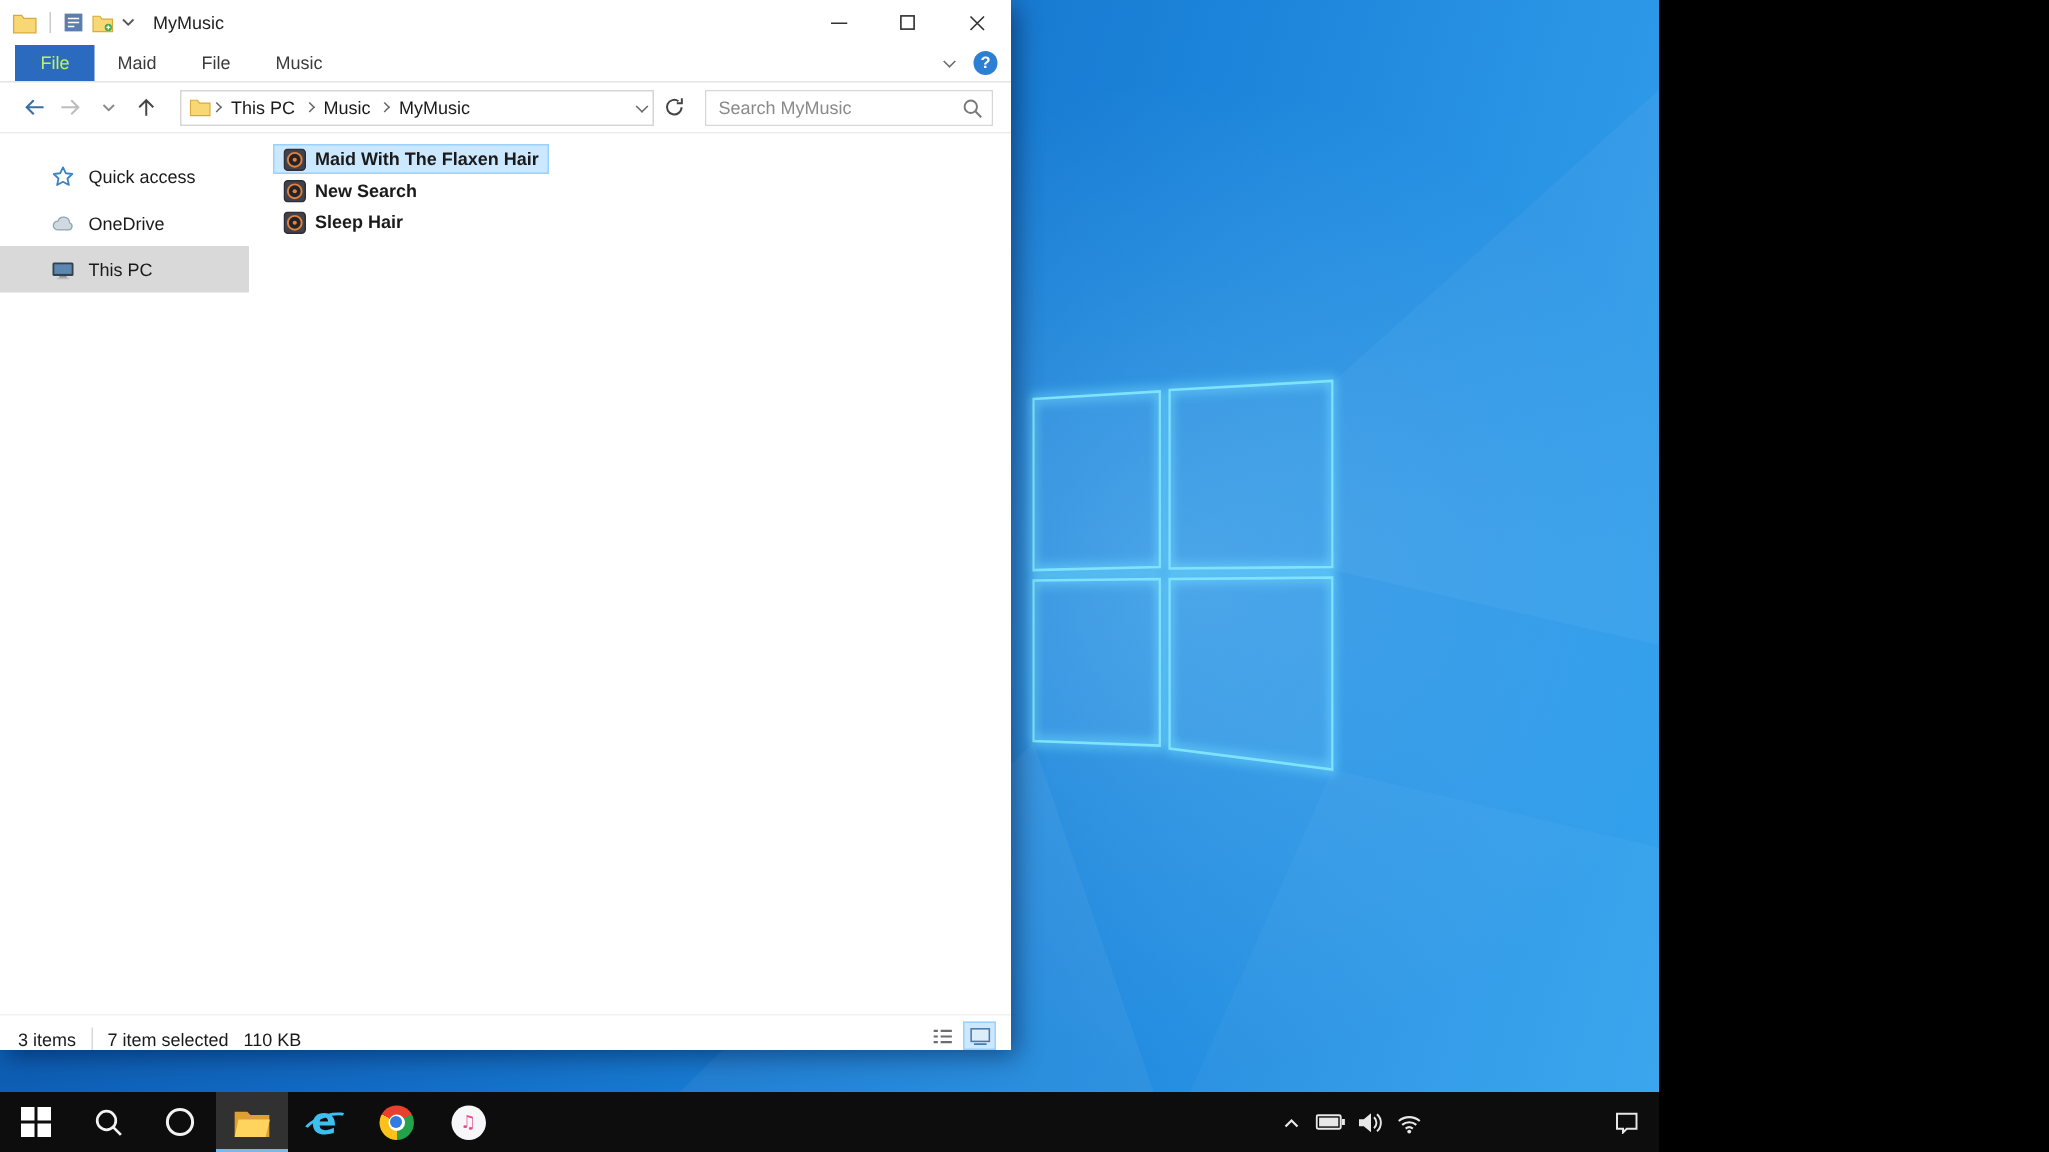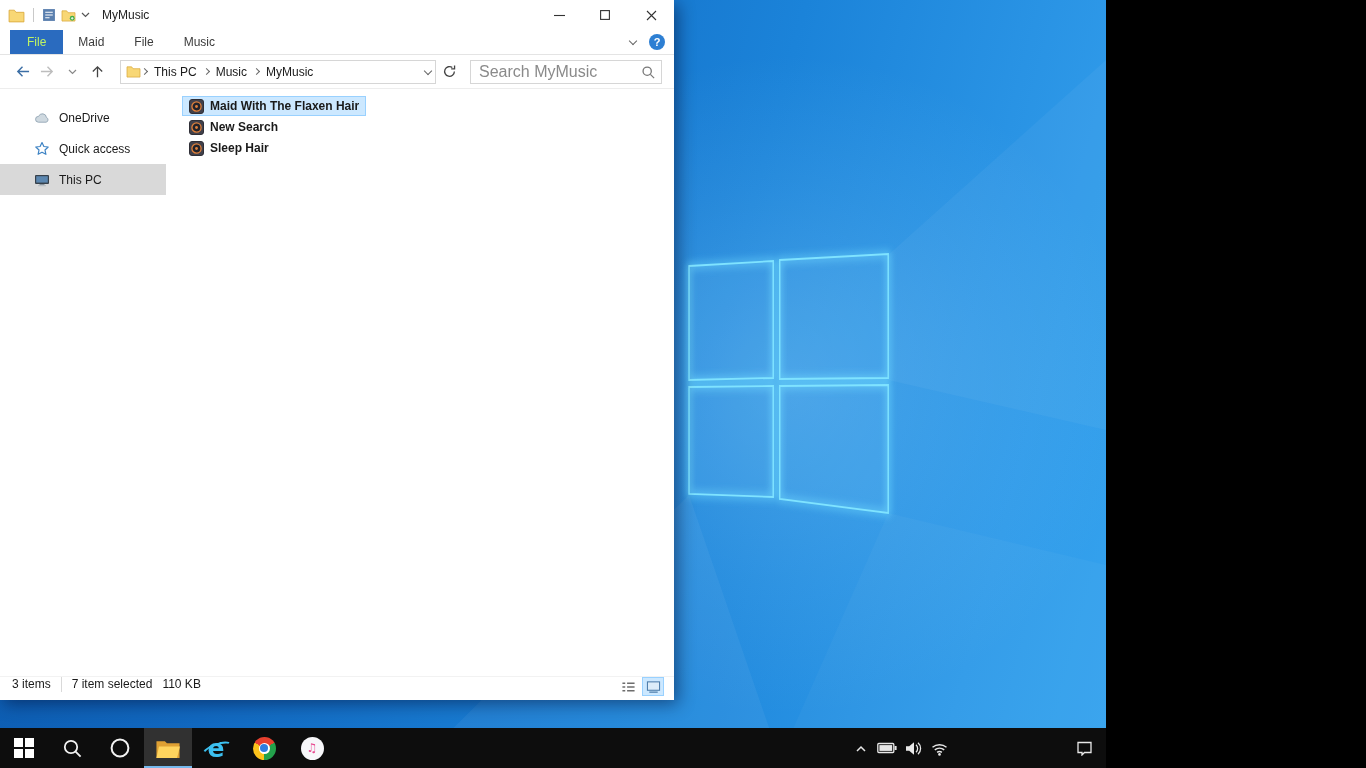--- a/index.html
+++ b/index.html
@@ -41,37 +41,37 @@
   .address-box { width:316px; height:24px; border:1px solid #d6d6d6; margin-left:10px;
                  display:flex; align-items:center; padding:0 4px 0 5px; }
   .crumb { padding:0 6px; white-space:nowrap; }
   .crumb-sep { width:5px; height:5px; border-top:1.3px solid #666; border-right:1.3px solid #666;
                transform:rotate(45deg); margin:0 1px; flex:0 0 auto; }
   .addr-chev { margin-left:auto; width:6px; height:6px; border-right:1.3px solid #666;
                border-bottom:1.3px solid #666; transform:rotate(45deg); margin-top:-2px; }
   .refresh-btn { width:26px; height:26px; display:flex; align-items:center; justify-content:center; }
   .search-box { flex:1; height:24px; border:1px solid #d6d6d6; margin-left:8px; position:relative;
                 display:flex; align-items:center; }
-  .search-box input { border:none; outline:none; width:100%; height:100%; font-size:16px;
+  .search-box input { border:none; outline:none; width:100%; height:100%; font-size:12px;
                       padding:0 26px 0 8px; color:#333; font-family:inherit; }
   .search-box input::placeholder { color:#8a8a8a; }
   .search-glyph { position:absolute; right:5px; top:4px; }
 
   .main { flex:1; display:flex; min-height:0; }
   .sidebar { width:166px; padding-top:13px; flex:0 0 auto; }
   .side-item { height:31px; display:flex; align-items:center; padding-left:34px; gap:9px; }
   .side-item.selected { background:#d9d9d9; }
   .side-icon { width:16px; display:flex; justify-content:center; flex:0 0 auto; }
 
   .content { flex:1; padding:7px 0 0 16px;font-weight:bold; }
   .file-item { display:flex; align-items:center; gap:6px; height:20px; padding:0 6px;
                margin-bottom:1px; width:max-content; border:1px solid transparent; }
   .file-item.selected { background:#cce8ff; border-color:#99d1ff; }
 
-  .statusbar { height:24px; display:flex; align-items:flex-start; padding:0 10px 0 12px;
+  .statusbar { height:24px; display:flex; align-items:flex-end; padding:0 10px 0 12px;
                gap:10px; flex:0 0 auto; border-top:1px solid #f2f2f2; }
   .status-sep { width:1px; height:15px; background:#d9d9d9; }
   .status-views { margin-left:auto; display:flex; gap:3px; }
   .view-btn { width:22px; height:19px; display:flex; align-items:center; justify-content:center;
               border:1px solid transparent; }
   .view-btn.active { background:#cce8ff; border-color:#99d1ff; }
 
   
   .taskbar { position:absolute; left:0; bottom:0; width:100%; height:40px; background:#0d0d0d;
              display:flex; align-items:stretch; }
@@ -245,33 +245,33 @@
             </svg>
         </span>
       </div>
     </div>
 
     <div class="main">
 
       <div class="sidebar">
         <div class="side-item">
           <span class="side-icon">
+            <svg width="16" height="16" viewBox="0 0 16 16">
+                <path d="M8 1.6l1.9 3.9 4.3.5-3.2 3 .9 4.3L8 11.2 4.1 13.3l.9-4.3-3.2-3 4.3-.5z" fill="none" stroke="#3d83c4" stroke-width="1.2" stroke-linejoin="round"></path>
+              </svg>
+          </span>
+          <span>Quick access</span>
+        </div>
+        <div class="side-item">
+          <span class="side-icon">
             <svg width="17" height="13" viewBox="0 0 17 13">
                 <path d="M4.6 11.5a3.1 3.1 0 0 1 .3-6.2A4.3 4.3 0 0 1 13.2 6.5a2.6 2.6 0 0 1-.4 5z" fill="#cfd9e0" stroke="#8fa3b2" stroke-width="0.9"></path>
               </svg>
           </span>
           <span>OneDrive</span>
-        </div>
-        <div class="side-item">
-          <span class="side-icon">
-            <svg width="16" height="16" viewBox="0 0 16 16">
-                <path d="M8 1.6l1.9 3.9 4.3.5-3.2 3 .9 4.3L8 11.2 4.1 13.3l.9-4.3-3.2-3 4.3-.5z" fill="none" stroke="#3d83c4" stroke-width="1.2" stroke-linejoin="round"></path>
-              </svg>
-          </span>
-          <span>Quick access</span>
         </div>
         <div class="side-item selected">
           <span class="side-icon">
             <svg width="16" height="14" viewBox="0 0 16 14">
                 <rect x="1" y="2" width="14" height="9" rx="1" fill="#37414b"></rect>
                 <rect x="2.2" y="3.2" width="11.6" height="6.4" fill="#5c87b0"></rect>
                 <rect x="5.5" y="11" width="5" height="1.2" fill="#8a949c"></rect>
                 <rect x="4" y="12.2" width="8" height="1" fill="#b5bcc2"></rect>
               </svg>
           </span>

